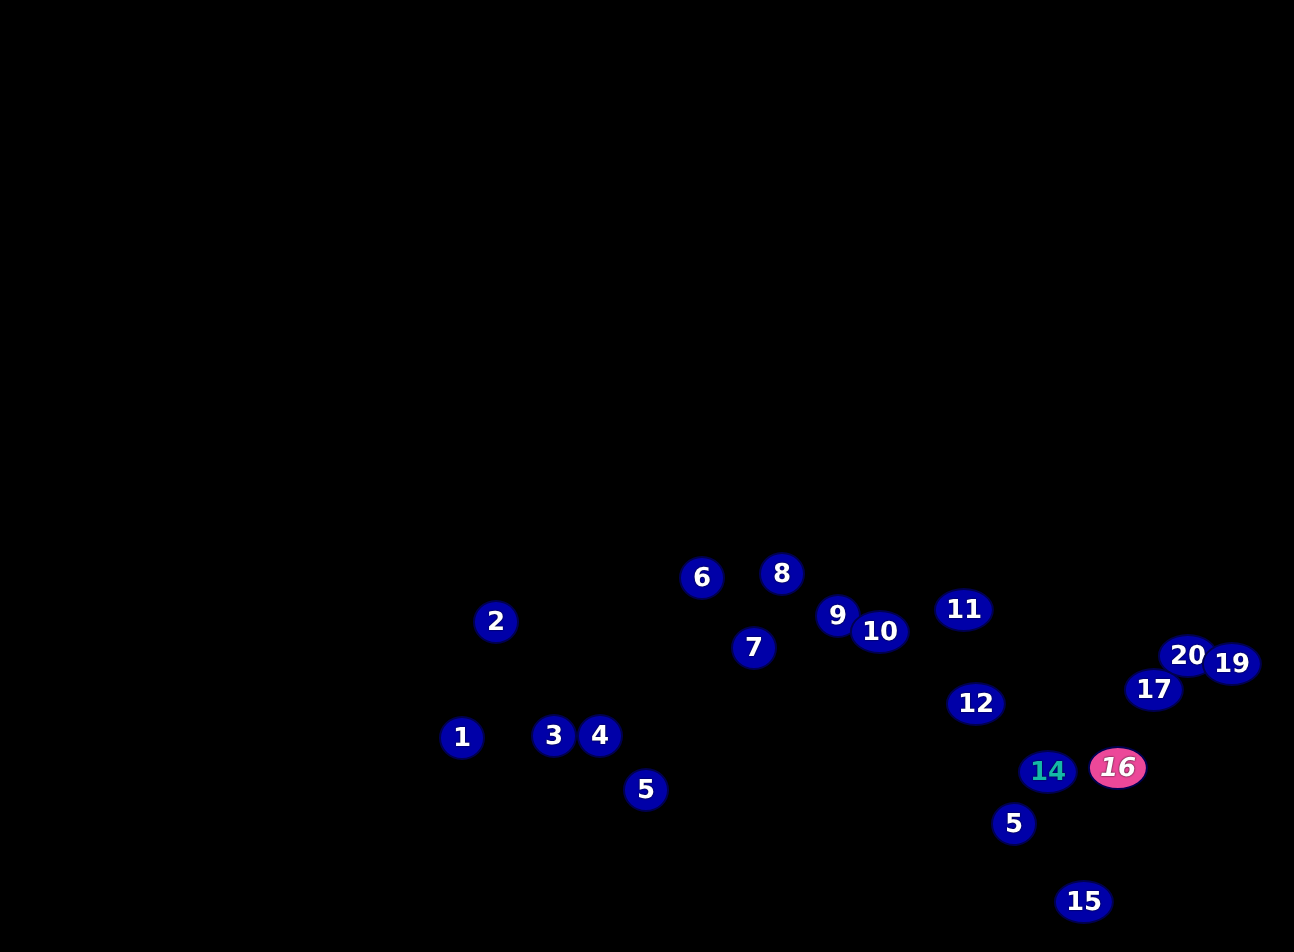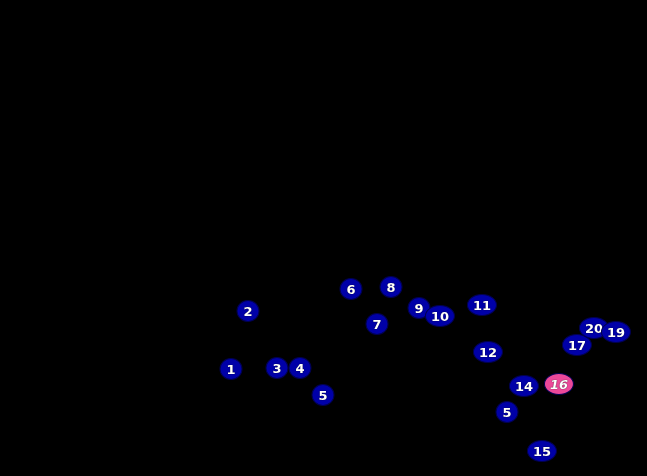--- a/index.html
+++ b/index.html
@@ -53,19 +53,19 @@
     <div class="marker" style="left: 300px; top: 368px; background: rgb(0, 0, 168); border-color: rgb(0, 0, 80); color: rgb(255, 255, 255);">4</div>
     <div class="marker" style="left: 323px; top: 395px; background: rgb(0, 0, 168); border-color: rgb(0, 0, 80); color: rgb(255, 255, 255);">5</div>
     <div class="marker" style="left: 351px; top: 289px; background: rgb(0, 0, 168); border-color: rgb(0, 0, 80); color: rgb(255, 255, 255);">6</div>
     <div class="marker" style="left: 377px; top: 324px; background: rgb(0, 0, 168); border-color: rgb(0, 0, 80); color: rgb(255, 255, 255);">7</div>
     <div class="marker" style="left: 391px; top: 287px; background: rgb(0, 0, 168); border-color: rgb(0, 0, 80); color: rgb(255, 255, 255);">8</div>
     <div class="marker" style="left: 419px; top: 308px; background: rgb(0, 0, 168); border-color: rgb(0, 0, 80); color: rgb(255, 255, 255);">9</div>
     <div class="marker" style="left: 440px; top: 316px; background: rgb(0, 0, 168); border-color: rgb(0, 0, 80); color: rgb(255, 255, 255);">10</div>
     <div class="marker" style="left: 464px; top: 305px; background: rgb(0, 0, 168); border-color: rgb(0, 0, 80); color: rgb(255, 255, 255); margin-left: 18px;">11</div>
     <div class="marker" style="left: 488px; top: 352px; background: rgb(0, 0, 168); border-color: rgb(0, 0, 80); color: rgb(255, 255, 255);">12</div>
     <div class="marker" style="left: 507px; top: 412px; background: rgb(0, 0, 168); border-color: rgb(0, 0, 80); color: rgb(255, 255, 255);">5</div>
-    <div class="marker" style="left: 524px; top: 386px; background: rgb(0, 0, 168); border-color: rgb(0, 0, 80); color: #ffffff;">14</div>
+    <div class="marker" style="left: 524px; top: 386px; background: rgb(0, 0, 168); border-color: rgb(0, 0, 80); color: #14b8a6;">14</div>
     <div class="marker" style="left: 542px; top: 407px; background: rgb(0, 0, 168); border-color: rgb(0, 0, 80); color: rgb(255, 255, 255); margin-top: 44px;">15</div>
     <div class="marker" style="left: 559px; top: 384px; background: #ec4899; border-color: rgb(0, 0, 80); color: rgb(255, 255, 255); font-style: italic;">16</div>
     <div class="marker" style="left: 577px; top: 345px; background: rgb(0, 0, 168); border-color: rgb(0, 0, 80); color: rgb(255, 255, 255);">17</div>
     <div class="marker" style="left: 594px; top: 328px; background: rgb(0, 0, 168); border-color: rgb(0, 0, 80); color: rgb(255, 255, 255);">20</div>
     <div class="marker" style="left: 616px; top: 332px; background: rgb(0, 0, 168); border-color: rgb(0, 0, 80); color: rgb(255, 255, 255); text-align: center;">19</div>
   </div>
 
 </body></html>

